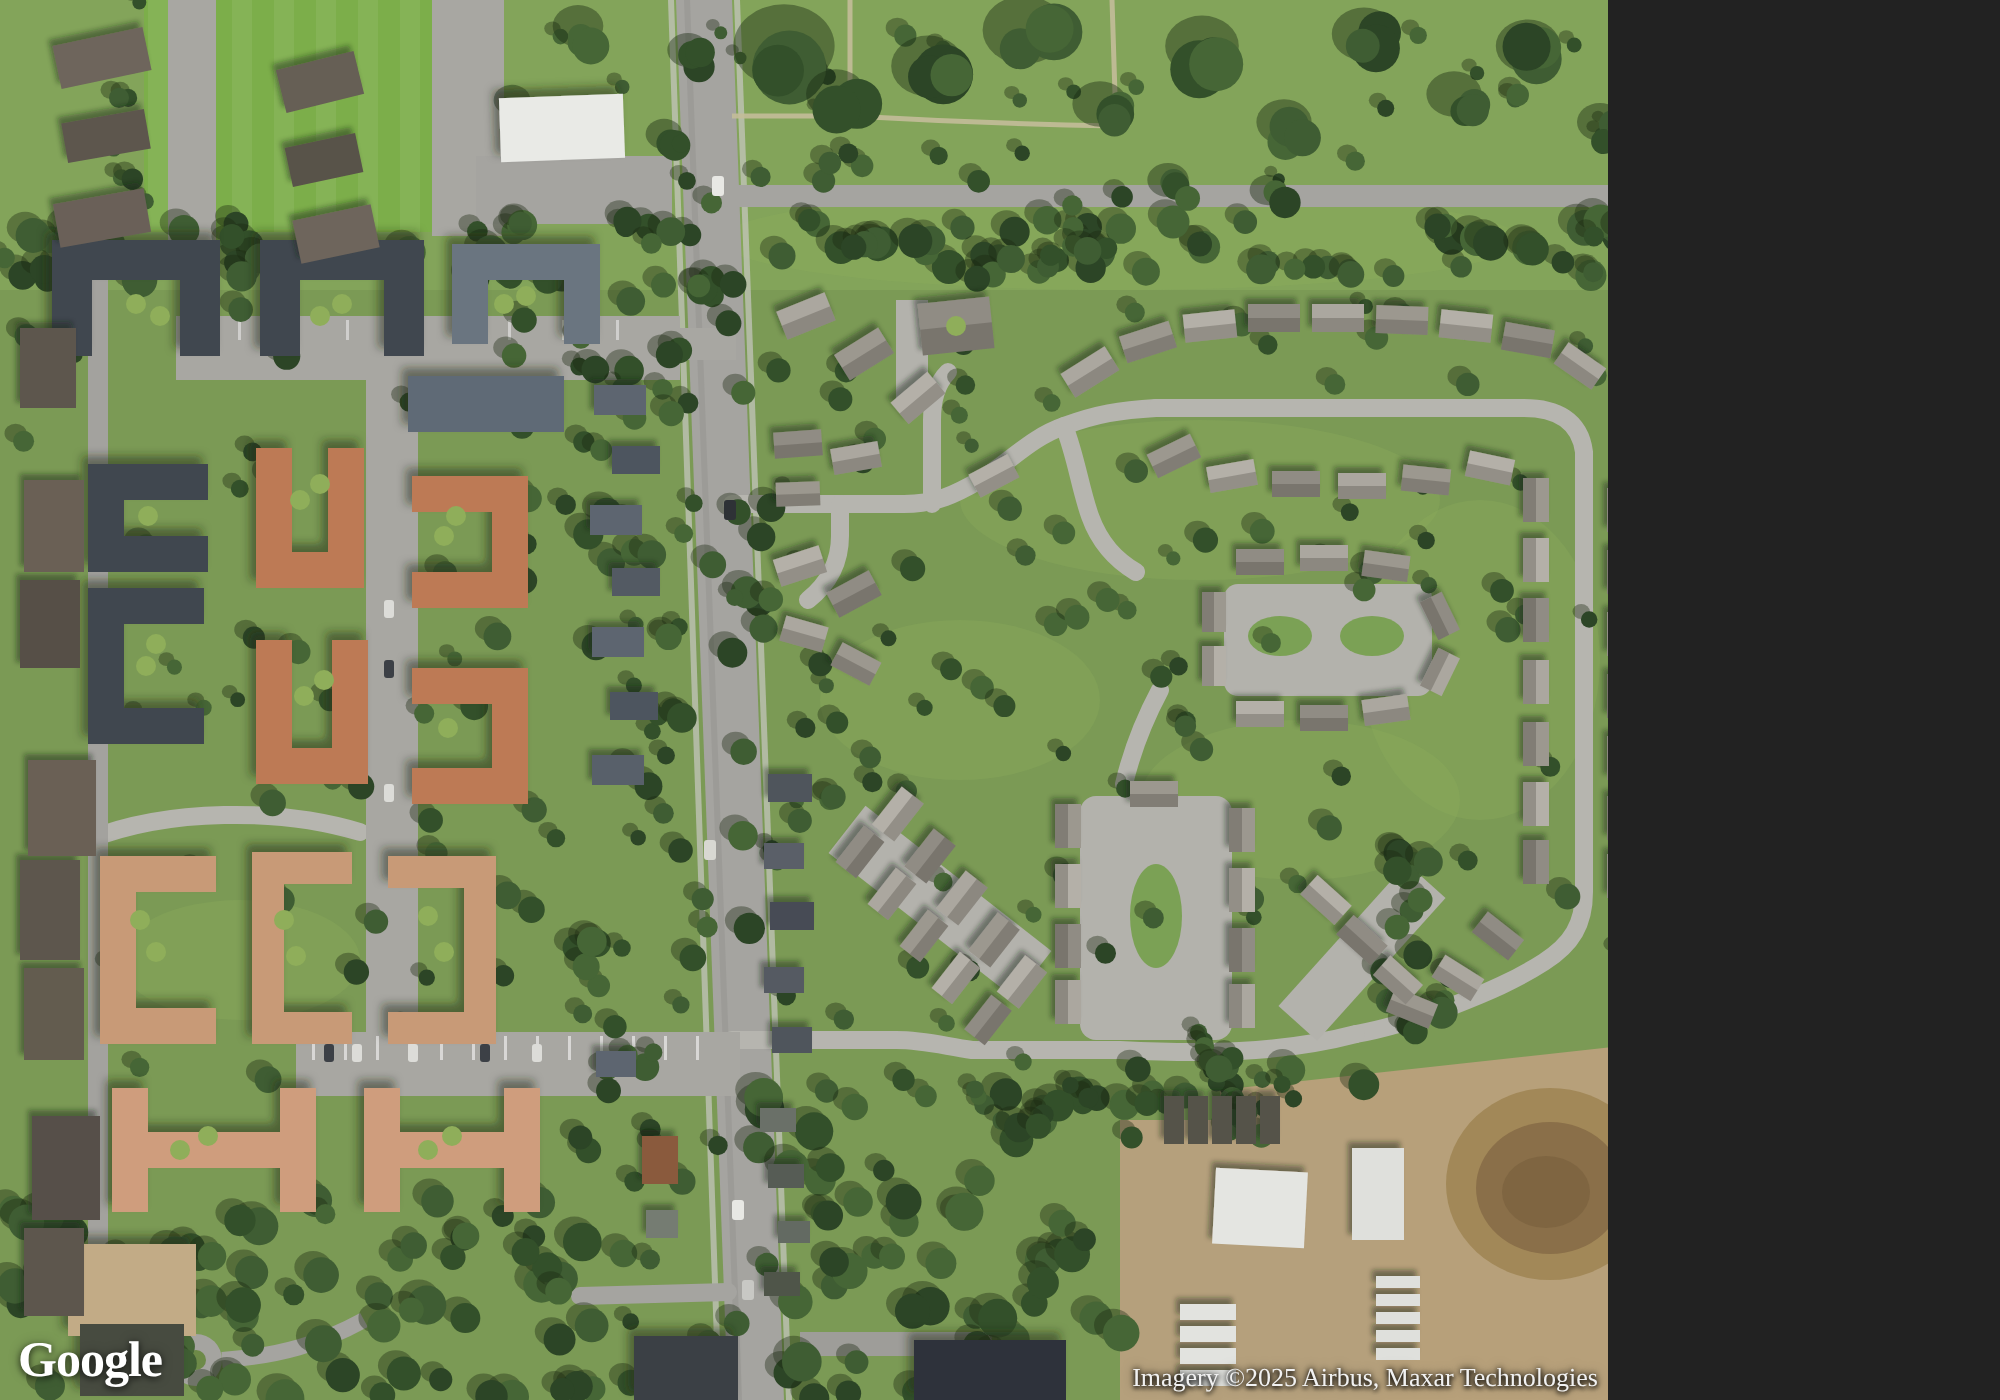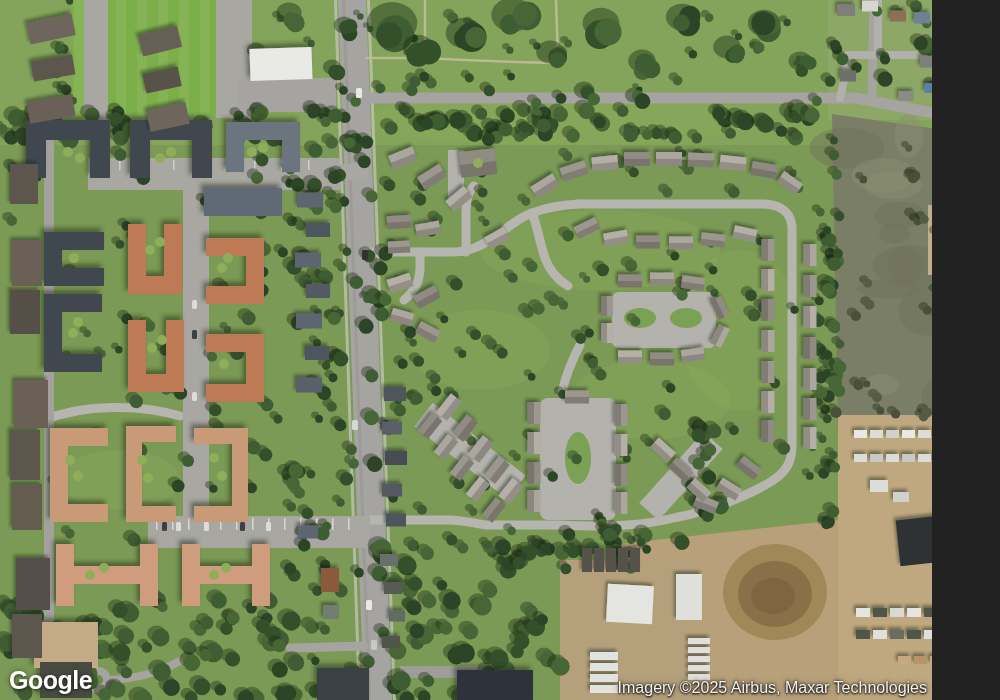--- a/index.html
+++ b/index.html
@@ -1,24 +1,24 @@
 <!DOCTYPE html>
 <html><head>
 <meta charset="utf-8">
 <style>
   html,body{margin:0;padding:0;background:#222;}
-  #app{position:relative;width:932px;height:700px;overflow:hidden;
-       font-family:Liberation Sans, sans-serif;}
+  #app{position:relative;width:804px;height:700px;overflow:hidden;
+       font-family:Liberation Serif, serif;}
   #map{position:absolute;inset:0;cursor:grab;}
   svg{display:block;}
   .logo{position:absolute;left:9px;bottom:5px;color:#fff;font-size:25px;font-weight:700;
         letter-spacing:-0.5px;
         text-shadow:0 1px 3px rgba(0,0,0,.6),0 0 6px rgba(0,0,0,.35);
         user-select:none;}
-  .attr{position:absolute;right:5px;bottom:3px;color:#f1f1f1;font-size:16px;
+  .attr{position:absolute;right:5px;bottom:3px;color:#f1f1f1;font-size:13px;
         text-shadow:0 0 3px rgba(0,0,0,.95),0 1px 2px rgba(0,0,0,.9),0 0 6px rgba(0,0,0,.6);
         user-select:none;}
 </style>
 </head>
 <body>
 
 <div id="app">
   <div id="map">
     <svg id="scene" width="1000" height="700" viewBox="0 0 1000 700">
       <defs>

